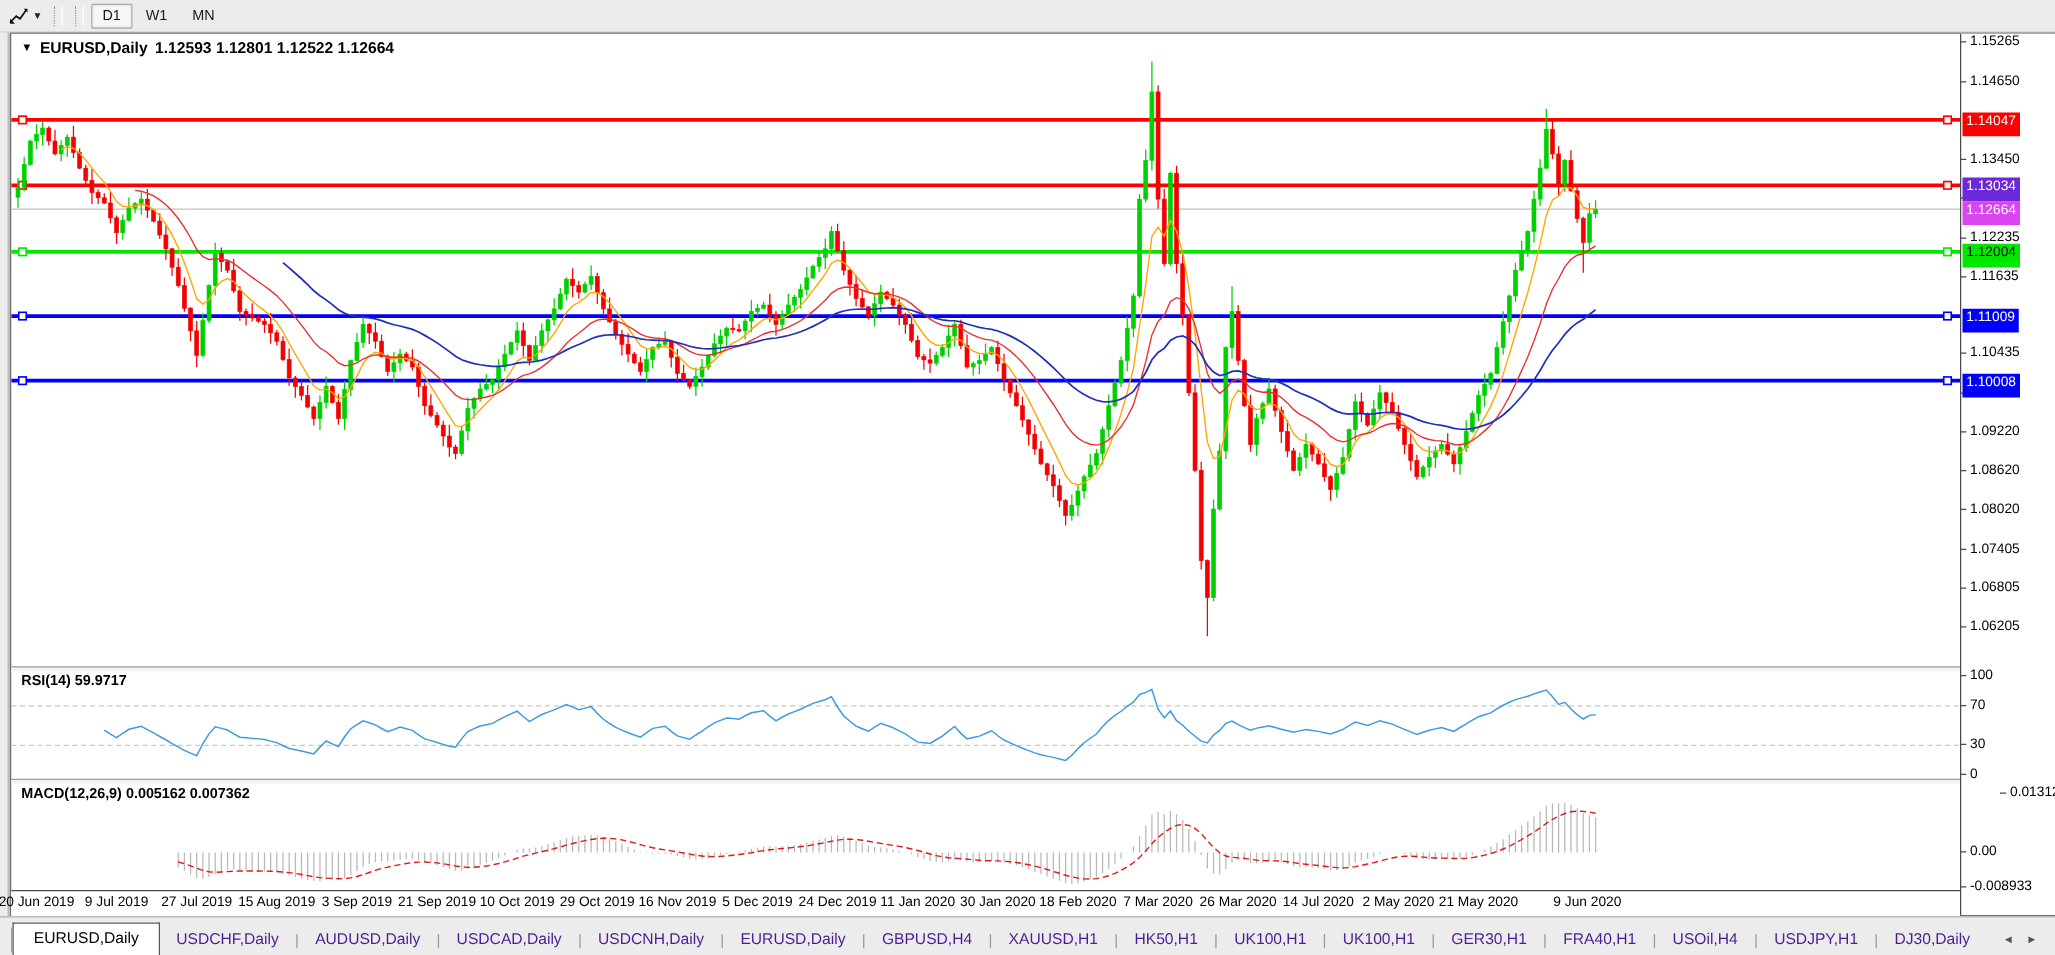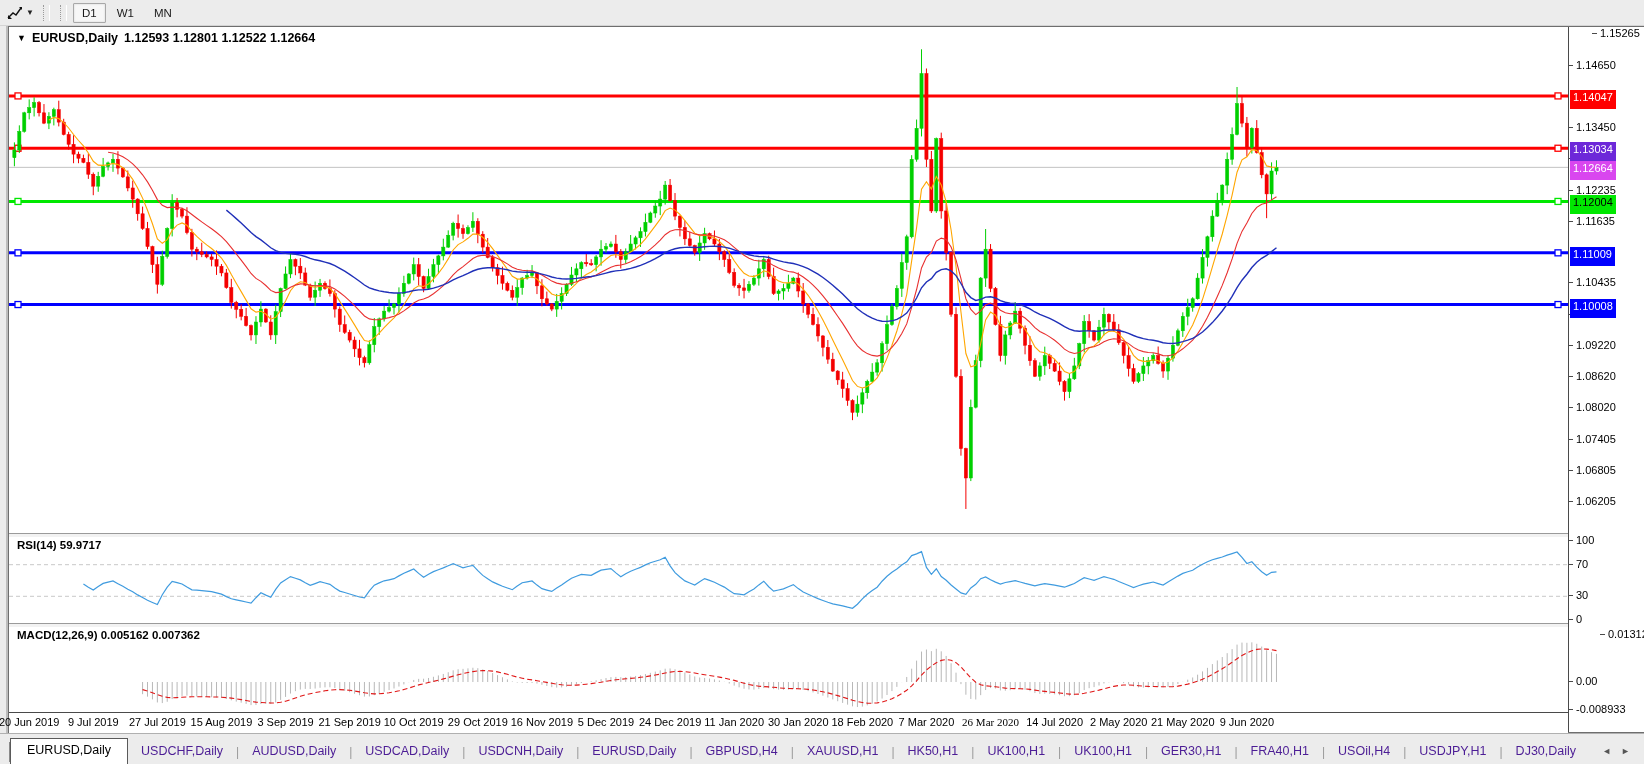--- a/index.html
+++ b/index.html
@@ -865,29 +865,29 @@
       <div class="date-label" style="left: 340.64px;">21 Sep 2019</div>
       <div class="date-label" style="left: 404.73px;">10 Oct 2019</div>
       <div class="date-label" style="left: 468.82px;">29 Oct 2019</div>
       <div class="date-label" style="left: 532.91px;">16 Nov 2019</div>
       <div class="date-label" style="left: 597px;">5 Dec 2019</div>
       <div class="date-label" style="left: 661.09px;">24 Dec 2019</div>
       <div class="date-label" style="left: 725.18px;">11 Jan 2020</div>
       <div class="date-label" style="left: 789.27px;">30 Jan 2020</div>
       <div class="date-label" style="left: 853.36px;">18 Feb 2020</div>
       <div class="date-label" style="left: 917.45px;">7 Mar 2020</div>
-      <div class="date-label" style="left: 981.54px; font-family: Liberation Serif, serif;">26 Mar 2020</div>
+      <div class="date-label" style="left: 981.54px;">26 Mar 2020</div>
       <div class="date-label" style="left: 1045.63px;">14 Jul 2020</div>
       <div class="date-label" style="left: 1109.72px;">2 May 2020</div>
       <div class="date-label" style="left: 1173.81px;">21 May 2020</div>
-      <div class="date-label" style="left: 1237.9px;">9 Jun 2020</div>
+      <div class="date-label" style="left: 1237.9px; padding-left: 46px;">9 Jun 2020</div>
     </div>
 
   <div class="axis" id="price-axis">
-      <div class="tick" style="top: 0.010228px; margin-left: 24px;">1.15265</div>
+      <div class="tick" style="top: 0.010228px;">1.15265</div>
       <div class="tick" style="top: 31.7761px;">1.14650</div>
       <div class="tick" style="top: 93.7583px;">1.13450</div>
       <div class="tick" style="top: 124.749px;">1.12850</div>
       <div class="tick" style="top: 156.515px;">1.12235</div>
       <div class="tick" style="top: 187.506px;">1.11635</div>
       <div class="tick" style="top: 249.489px;">1.10435</div>
       <div class="tick" style="top: 281.254px;">1.09820</div>
       <div class="tick" style="top: 312.246px;">1.09220</div>
       <div class="tick" style="top: 343.237px;">1.08620</div>
       <div class="tick" style="top: 374.228px;">1.08020</div>

